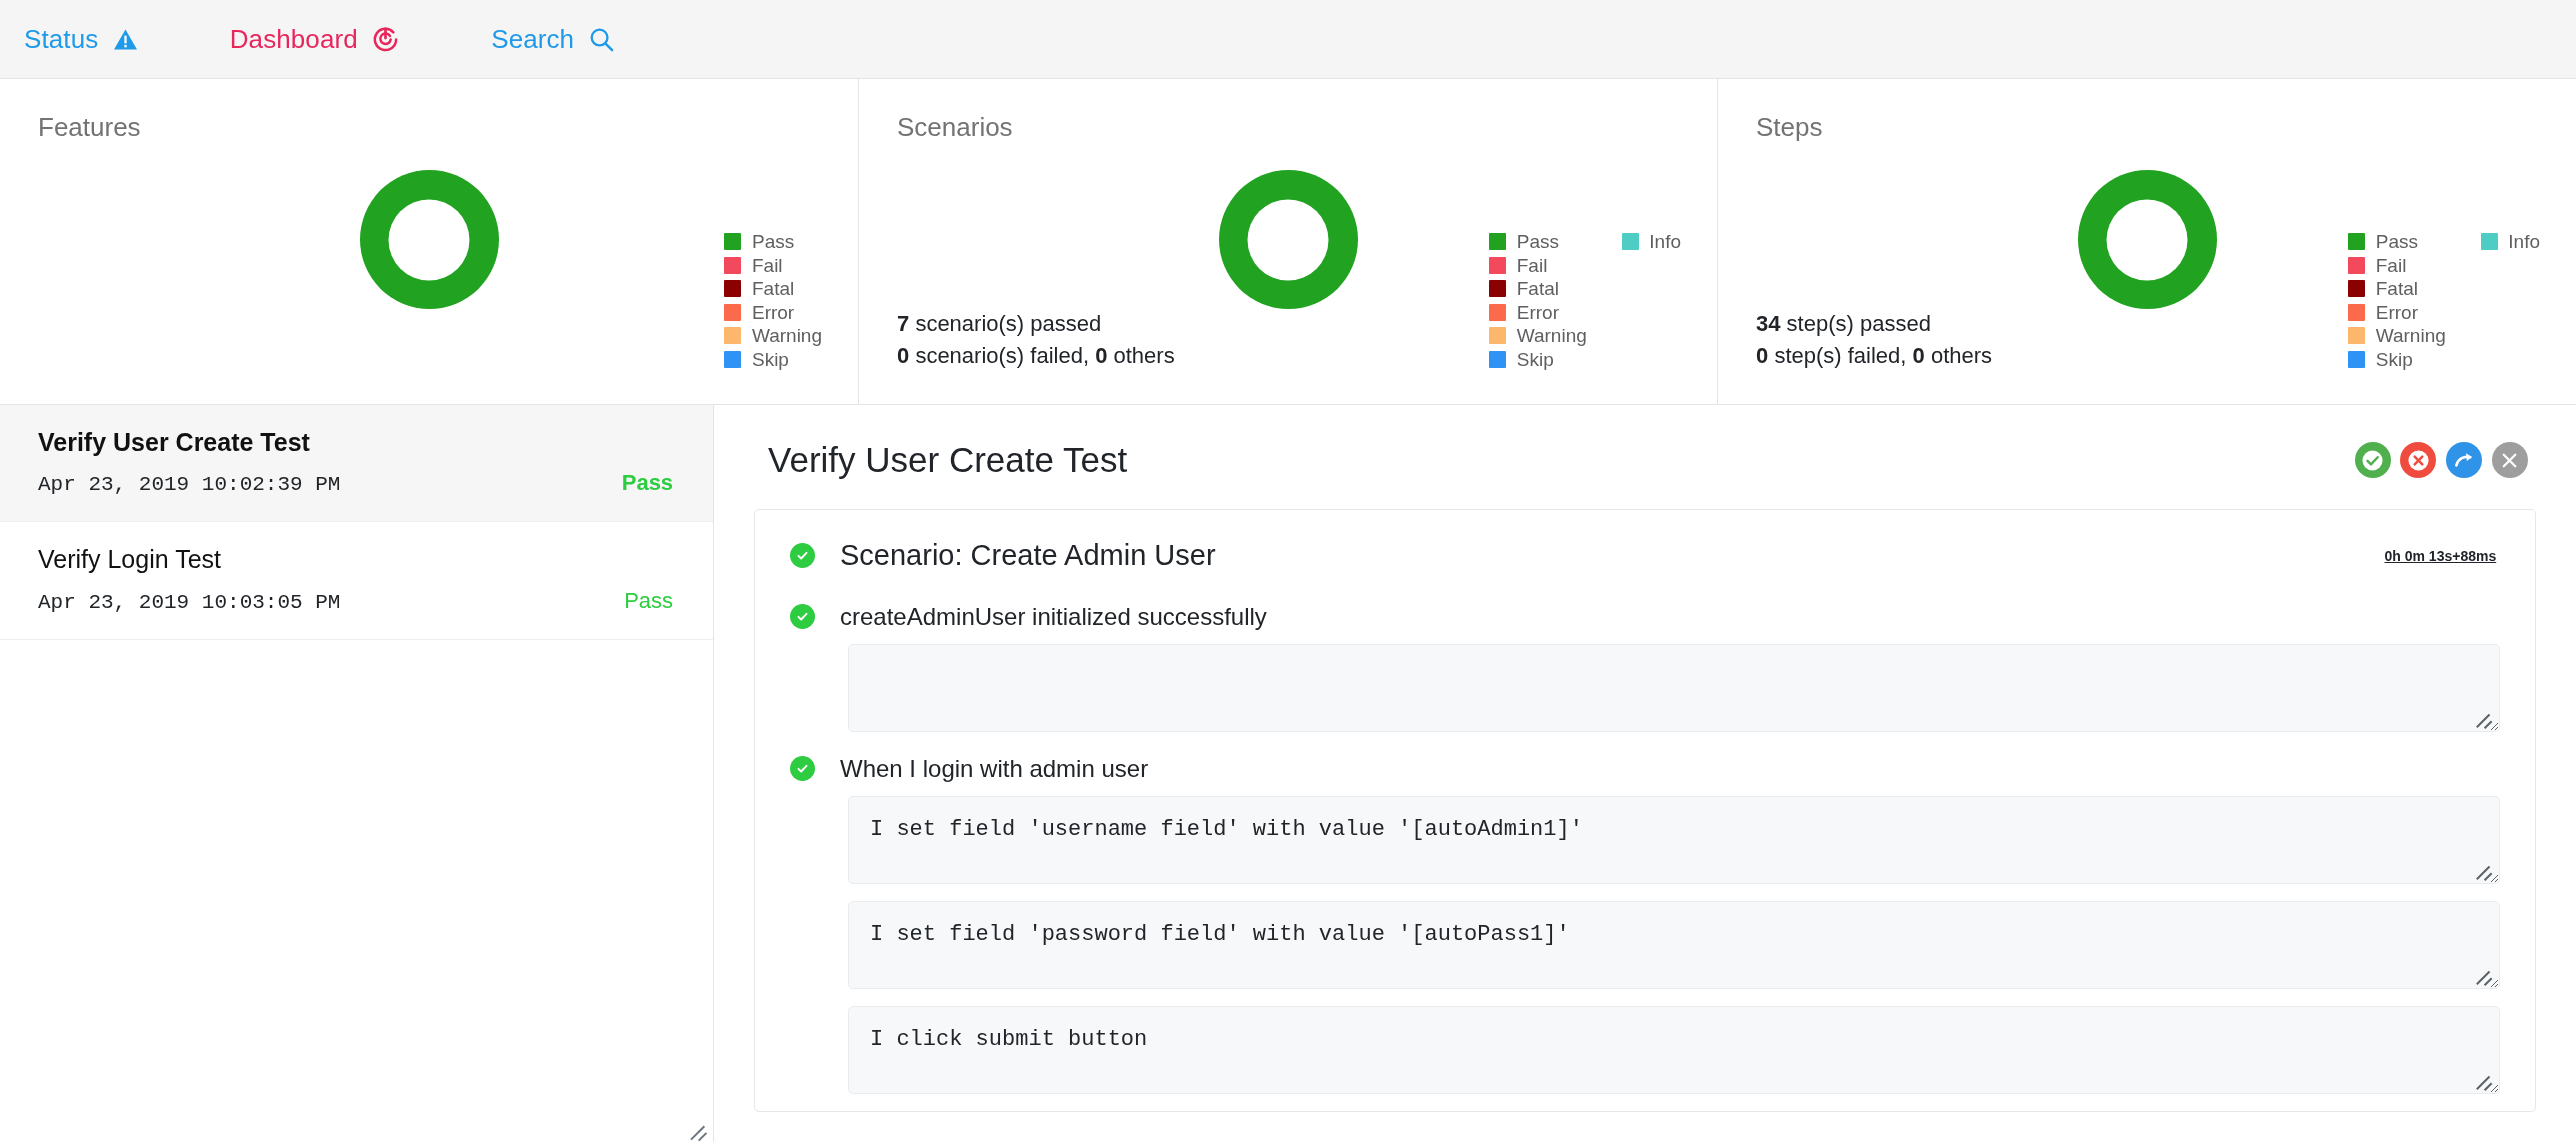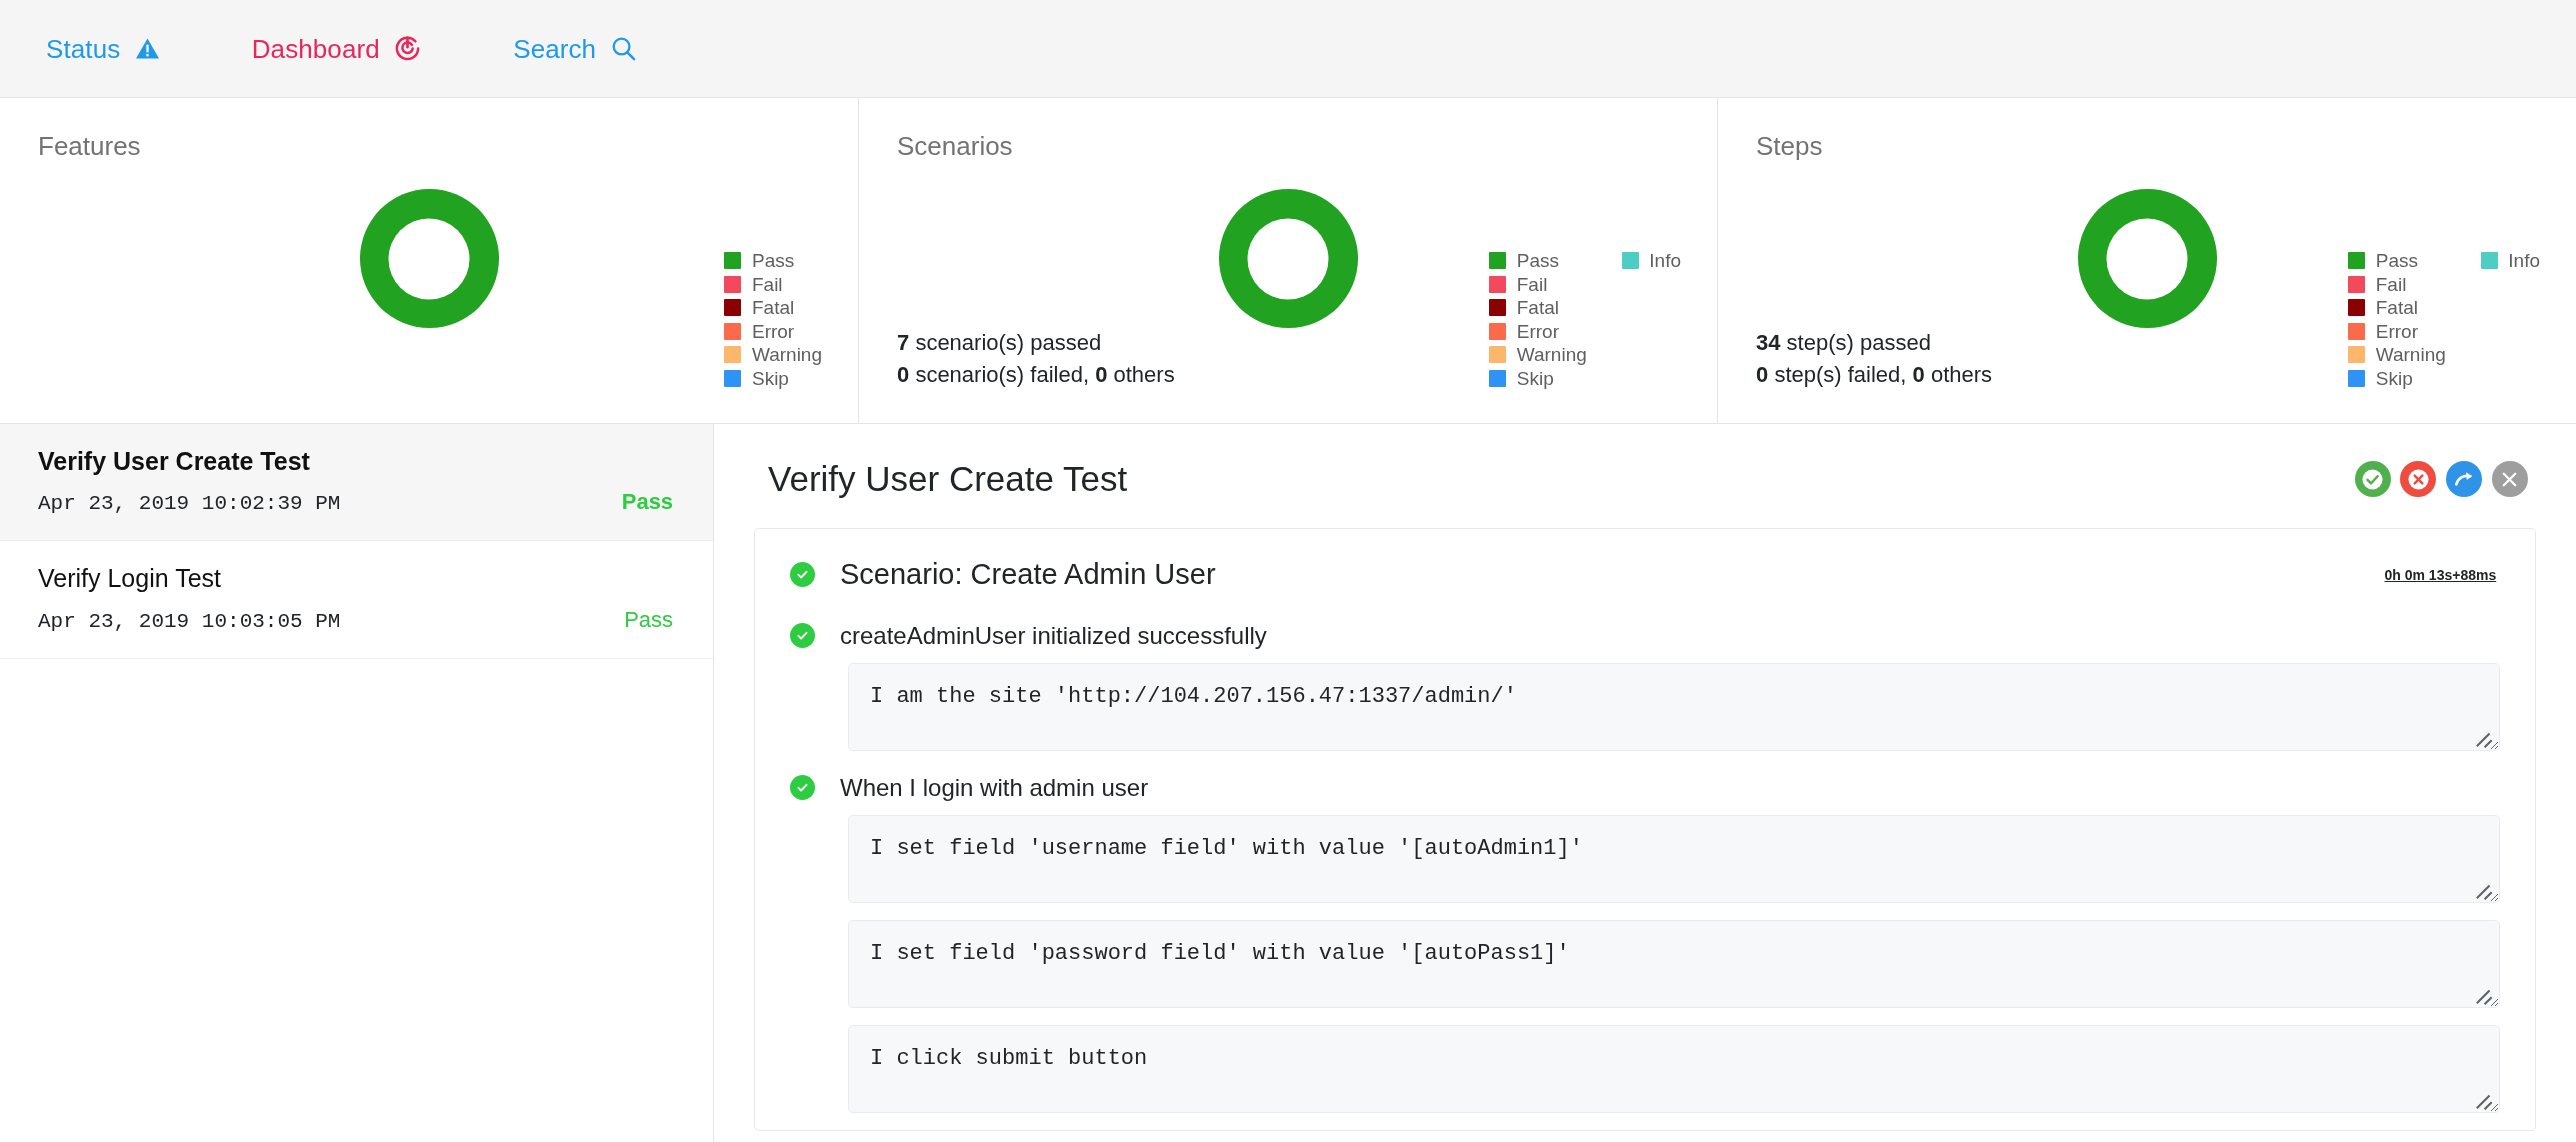--- a/index.html
+++ b/index.html
@@ -6,26 +6,26 @@
   html, body {
     width: 2576px; height: 1142px;
     font-family: "Liberation Sans", sans-serif;
     background: #ffffff;
     color: #212529;
     overflow: hidden;
   }
 
   
   #top-nav {
-    height: 98px;
+    height: 79px;
     background: #f5f5f5;
     border-bottom: 1px solid #e4e4e4;
     display: flex;
     align-items: center;
-    padding-left: 46px;
+    padding-left: 24px;
     gap: 0;
   }
   .nav-item {
     display: flex;
     align-items: center;
     gap: 14.4px;
     font-size: 26px;
     margin-right: 92px;
     cursor: pointer;
     line-height: 1;
@@ -533,21 +533,21 @@
       <div class="step">
         <div class="step-head">
           <span class="check-badge">
             <svg width="15.3" height="15.3" viewBox="0 0 16 16">
                 <path d="M3.6 8.2 l2.8 2.8 l5.6 -6" stroke="#fff" stroke-width="2" fill="none" stroke-linecap="round" stroke-linejoin="round"></path>
               </svg>
           </span>
           <span class="step-title">createAdminUser initialized successfully</span>
         </div>
         <div class="step-body">
-          <div class="code-box"><span>I am the site 'http://104.207.156.47:1337/admin/'</span><span class="code-grip"></span></div>
+          <div class="code-box"><span class="code-grip"></span></div>
         </div>
       </div>
 
       <div class="step">
         <div class="step-head">
           <span class="check-badge">
             <svg width="15.3" height="15.3" viewBox="0 0 16 16">
                 <path d="M3.6 8.2 l2.8 2.8 l5.6 -6" stroke="#fff" stroke-width="2" fill="none" stroke-linecap="round" stroke-linejoin="round"></path>
               </svg>
           </span>

